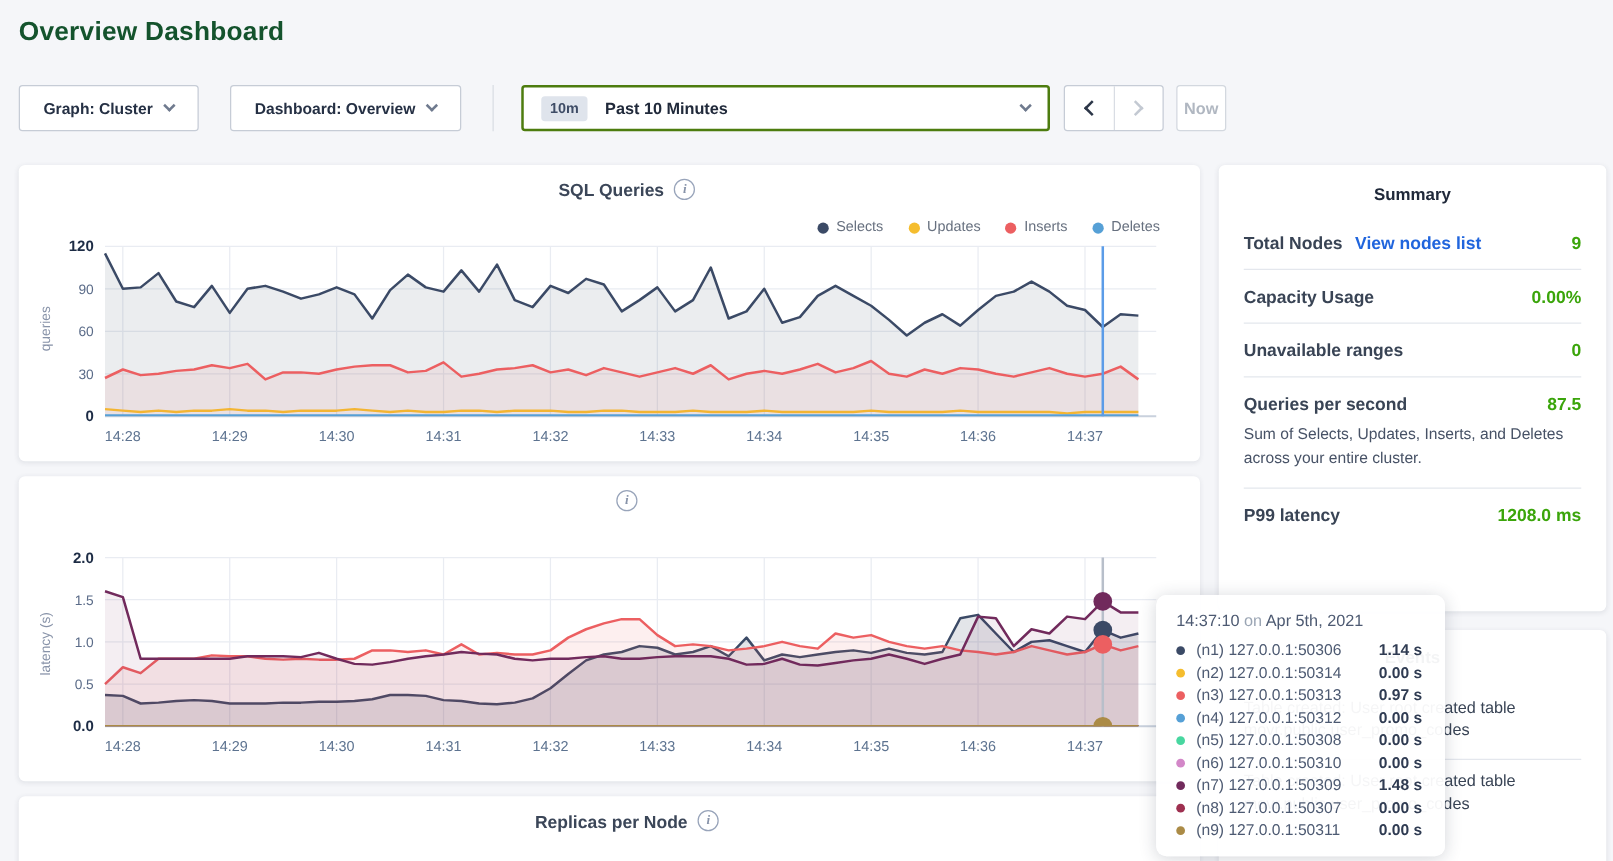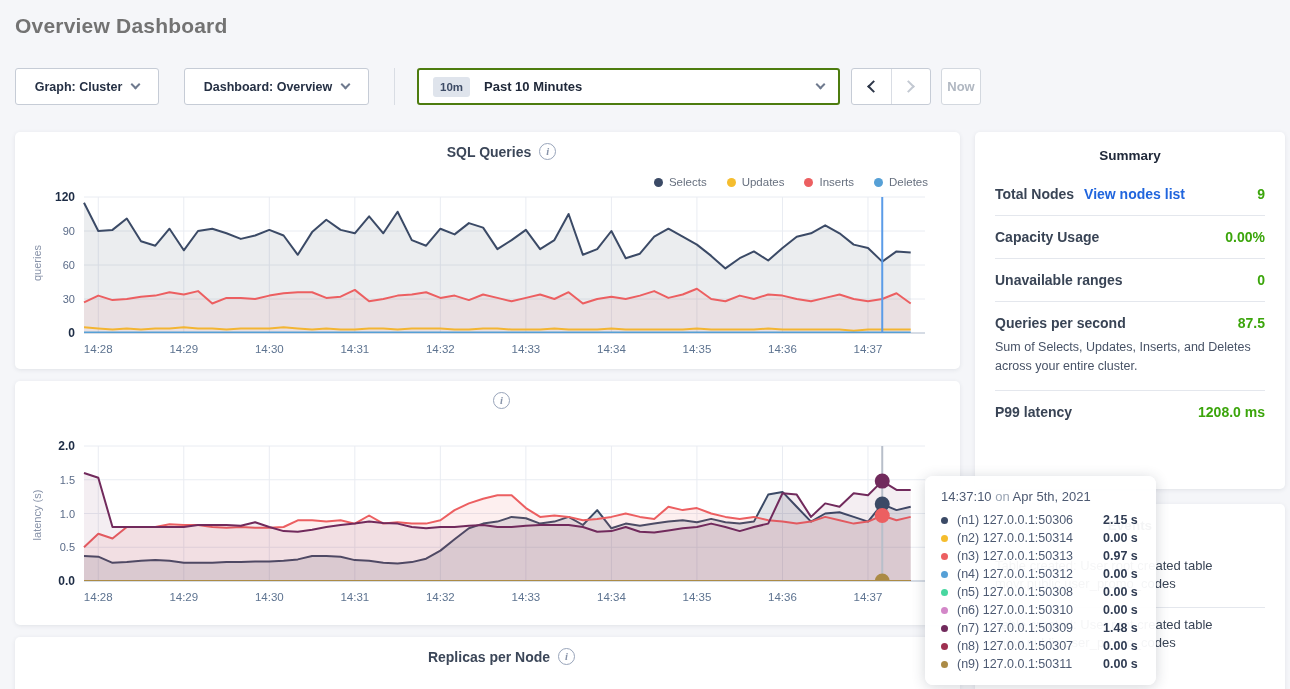--- a/index.html
+++ b/index.html
@@ -1,19 +1,19 @@
 <!DOCTYPE html>
 <html><head>
 <meta charset="utf-8">
 <style>
   * { margin:0; padding:0; box-sizing:border-box; }
   html,body { width:1290px; height:689px; overflow:hidden; }
   body { font-family:"Liberation Sans", sans-serif; background:#f5f6f9; color:#242a35; position:relative; }
 
-  .page-title { position:absolute; left:15px; top:14px; font-size:21px; font-weight:600; color:#737373; letter-spacing:.2px; }
+  .page-title { position:absolute; left:15px; top:14px; font-size:21px; font-weight:600; color:#14532d; letter-spacing:.2px; }
 
   
   .toolbar { position:absolute; left:0; top:68px; width:100%; height:37px; }
   .dd { position:absolute; height:37px; background:#fff; border:1px solid #c6ccd6; border-radius:3px;
         display:flex; align-items:center; justify-content:center; gap:10px; cursor:pointer;
         font-family:"Liberation Sans",sans-serif; font-size:12.5px; font-weight:700; color:#253044; }
   .dd-graph { left:15px; width:144px; }
   .dd-dash  { left:184px; width:185px; }
   .chev { width:7px; height:7px; border-right:2px solid #6f7a8e; border-bottom:2px solid #6f7a8e;
           transform:rotate(45deg); margin-top:-4px; }
@@ -314,21 +314,21 @@
 <div class="hover-tooltip">
   <div class="tt-title">
     <span>14:37:10</span>
     <span class="tt-on">on</span>
     <span>Apr 5th, 2021</span>
   </div>
   <div id="tooltip-rows">
       <div class="tt-row">
         <span class="tt-dot" style="background: rgb(59, 74, 102);"></span>
         <span class="tt-label">(n1) 127.0.0.1:50306</span>
-        <span class="tt-value">2.15 s</span>
+        <span class="tt-value">1.14 s</span>
       </div>
       <div class="tt-row">
         <span class="tt-dot" style="background: rgb(245, 189, 46);"></span>
         <span class="tt-label">(n2) 127.0.0.1:50314</span>
         <span class="tt-value">0.00 s</span>
       </div>
       <div class="tt-row">
         <span class="tt-dot" style="background: rgb(236, 95, 97);"></span>
         <span class="tt-label">(n3) 127.0.0.1:50313</span>
         <span class="tt-value">0.97 s</span>

